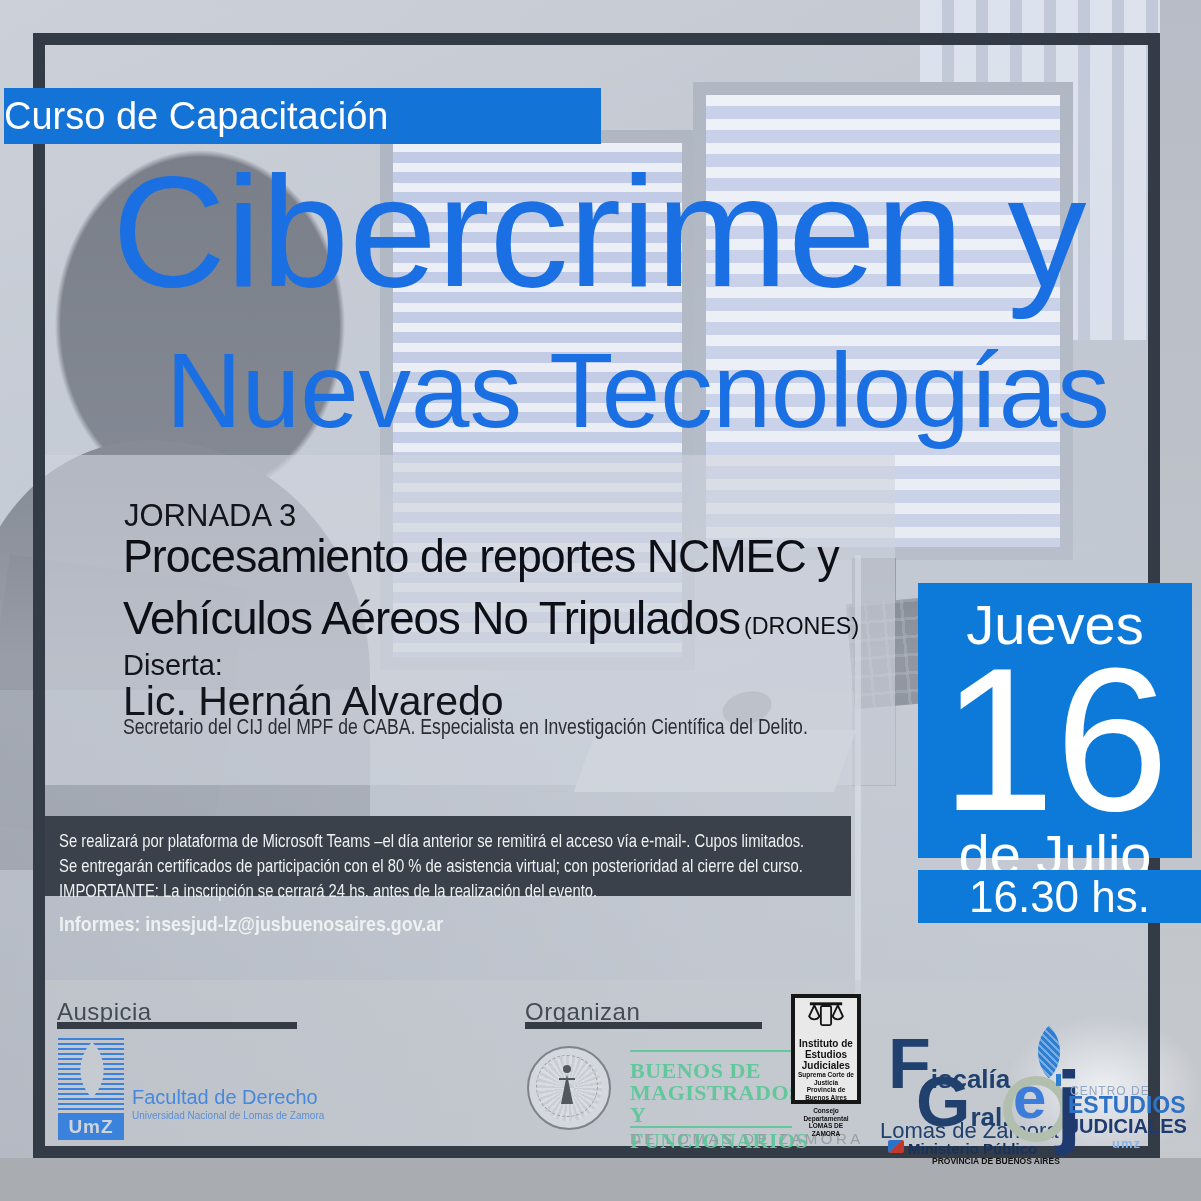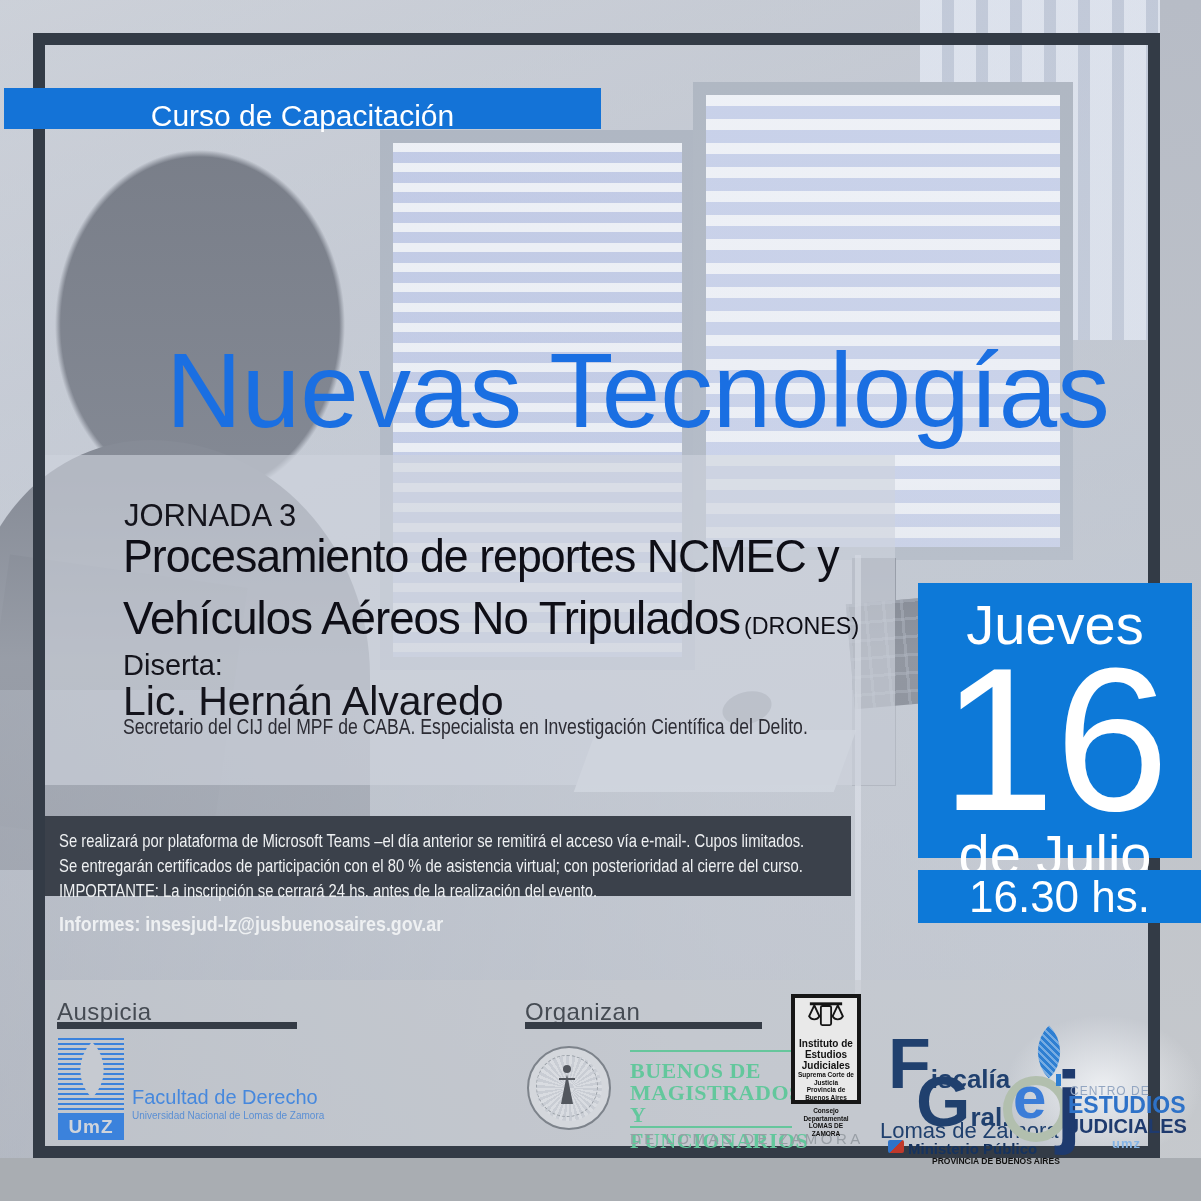--- a/index.html
+++ b/index.html
@@ -32,22 +32,22 @@
   .ph-wash2{left:45px;top:455px;width:850px;height:330px;background:rgba(206,212,221,.62);}
   .right-strip{left:1160px;top:0;width:41px;height:1201px;background:linear-gradient(180deg,#b7bcc6,#c6c9cd);}
   .bottom-strip{left:0;top:1158px;width:1201px;height:43px;background:#a9adb2;}
   .sponsors-panel{left:45px;top:980px;width:1103px;height:166px;background:rgba(198,202,208,.55);}
   .cej-glow{left:1005px;top:1015px;width:196px;height:145px;background:radial-gradient(closest-side,rgba(240,242,245,.92),rgba(240,242,245,0));}
 
   
   .frame{left:33px;top:33px;width:1127px;height:1125px;border:12px solid #333b46;box-sizing:border-box;}
 
   
-  .banner{left:4px;top:88px;width:597px;height:41px;background:#1473d7;color:#fff;
-          font-size:30px;line-height:56px;text-align:center;}
+  .banner{left:4px;top:88px;width:597px;height:56px;background:#1473d7;color:#fff;
+          font-size:38px;line-height:56px;text-align:left;}
   .title1{left:112px;top:152px;font-size:158px;line-height:1;color:#1a6fe2;white-space:nowrap;}
   .title2{left:166px;top:338px;font-size:105px;line-height:1;color:#1a6fe2;white-space:nowrap;}
 
   
   .dark{color:#14141c;}
   .session-label{left:124px;top:498px;font-size:31px;}
   .topic1{left:123px;top:528px;font-size:47px;letter-spacing:-1px;white-space:nowrap;transform:scaleX(.95);transform-origin:0 0;color:#0e0e16;}
   .topic2{left:123px;top:590px;font-size:47px;letter-spacing:-1px;white-space:nowrap;transform:scaleX(.97);transform-origin:0 0;color:#0e0e16;}
   .topic2 .suffix{font-size:24px;letter-spacing:0;margin-left:4px;}
   .diserta{left:123px;top:649px;font-size:29px;}
@@ -146,20 +146,21 @@
     <div class="abs sponsors-panel"></div>
     <div class="abs cej-glow"></div>
     <div class="abs bottom-strip"></div>
   </div>
 
   <div class="abs frame"></div>
 
   <div class="abs banner">
     <span>Curso de Capacitación</span>
   </div>
+  <div class="abs title1">Cibercrimen y</div>
   <div class="abs title2">Nuevas Tecnologías</div>
 
   <div class="abs session-label dark">JORNADA 3</div>
   <div class="abs topic1">Procesamiento de reportes NCMEC y</div>
   <div class="abs topic2">
     <span>Vehículos Aéreos No Tripulados</span><span class="suffix">(DRONES)</span>
   </div>
   <div class="abs diserta dark">Diserta:</div>
   <div class="abs speaker dark">Lic. Hernán Alvaredo</div>
   <div class="abs bio">Secretario del CIJ del MPF de CABA. Especialista en Investigación Científica del Delito.</div>

